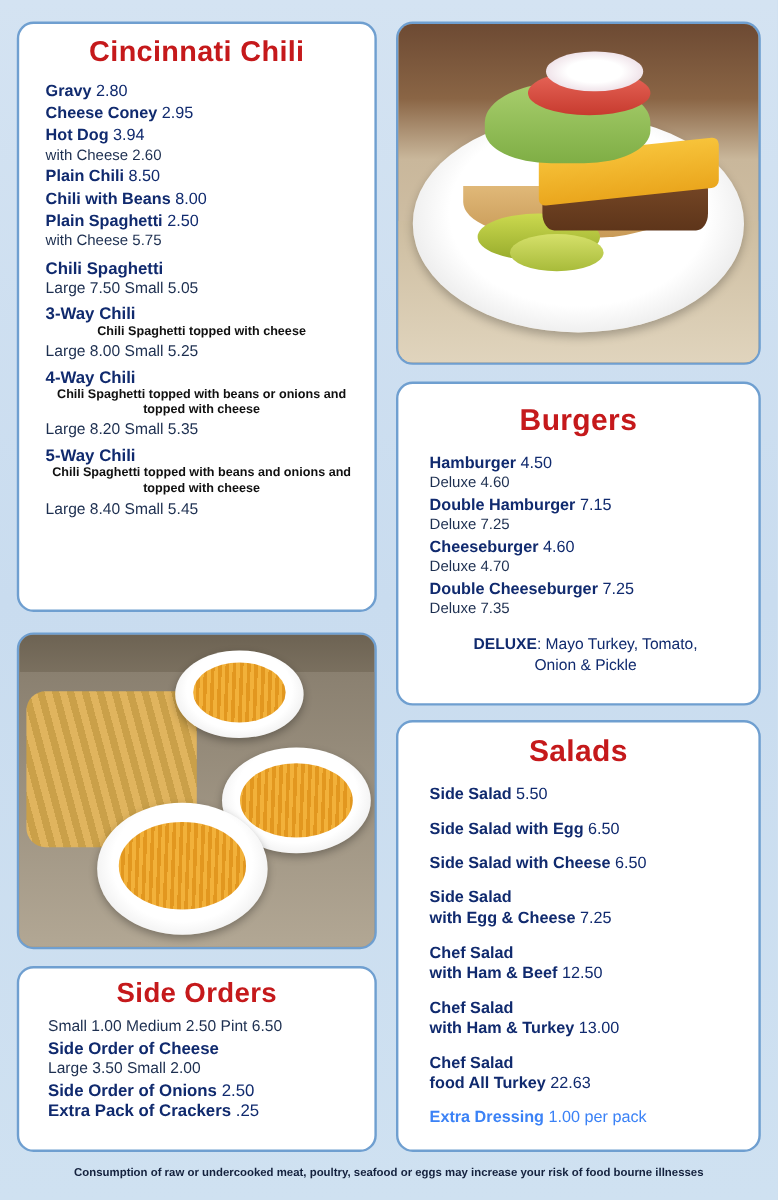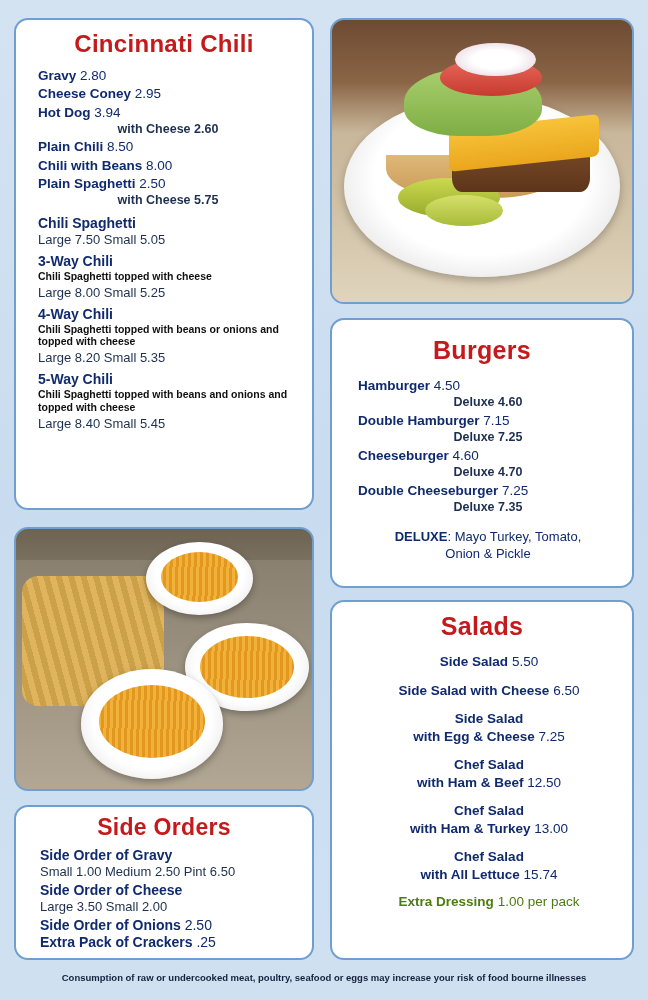--- a/index.html
+++ b/index.html
@@ -51,31 +51,31 @@
   .item .nm {
     font-weight: bold;
   }
   .item .pr {
     font-weight: normal;
     color: #102a6e;
   }
   .sub {
     font-size: 12.5px;
     color: #1d2f50;
-    font-weight: bold;
+    font-weight: normal;
     line-height: 1.25;
     margin: 0 0 1px 0;
-    text-align: center;
   }
   .desc {
     font-size: 10.5px;
     color: #101010;
     font-weight: bold;
     line-height: 1.22;
     margin: 1px 0 2px 0;
+    text-align: center;
   }
   .sizes {
     font-size: 13px;
     color: #1d2f50;
     margin: 0 0 4px 0;
   }
 
   
   #chili-card {
     left: 14px;
@@ -155,33 +155,33 @@
   }
   .deluxe-note b { font-weight: bold; }
 
   
   #salads-card {
     left: 330px;
     top: 600px;
     width: 304px;
     height: 360px;
   }
-  #salads-card .body { padding: 0 12px 0 26px; text-align: center; }
+  #salads-card .body { padding: 0 12px 0 26px; }
   #salads-card .card-title { font-size: 25px; margin-top: 10px; margin-bottom: 12px; }
   .salad-row {
     font-size: 13.5px;
     color: #102a6e;
     font-weight: bold;
     line-height: 1.3;
     margin: 0 0 11px 0;
   }
   .salad-row .pr { font-weight: normal; }
   .salad-extra {
     font-size: 13.5px;
-    color: #4d7c0f;
+    color: #3b82f6;
     font-weight: bold;
     margin-top: 4px;
   }
   .salad-extra .pr { font-weight: normal; }
 
   
   #sides-card {
     left: 14px;
     top: 805px;
     width: 300px;
@@ -348,58 +348,59 @@
 
   <div class="card" id="salads-card">
     <div class="card-title">Salads</div>
     <div class="body">
 
       <div class="salad-row">
         <span>Side Salad</span>
         <span class="pr">5.50</span>
       </div>
       <div class="salad-row">
+        <span>Side Salad with Egg</span>
+        <span class="pr">6.50</span>
+      </div>
+      <div class="salad-row">
         <span>Side Salad with Cheese</span>
         <span class="pr">6.50</span>
       </div>
       <div class="salad-row">
         <span>Side Salad</span><br>
         <span>with Egg &amp; Cheese</span>
         <span class="pr">7.25</span>
       </div>
       <div class="salad-row">
         <span>Chef Salad</span><br>
         <span>with Ham &amp; Beef</span>
         <span class="pr">12.50</span>
       </div>
       <div class="salad-row">
         <span>Chef Salad</span><br>
         <span>with Ham &amp; Turkey</span>
         <span class="pr">13.00</span>
       </div>
       <div class="salad-row">
         <span>Chef Salad</span><br>
-        <span>with All Lettuce</span>
-        <span class="pr">15.74</span>
+        <span>food All Turkey</span>
+        <span class="pr">22.63</span>
       </div>
 
       <div class="salad-extra">
         <span>Extra Dressing</span>
         <span class="pr">1.00 per pack</span>
       </div>
     </div>
   </div>
 
   <div class="card" id="sides-card">
     <div class="card-title">Side Orders</div>
     <div class="body">
 
-      <div class="side-name">
-        <span>Side Order of Gravy</span>
-      </div>
       <div class="side-sizes">Small 1.00  Medium 2.50  Pint 6.50</div>
 
       <div class="side-name">
         <span>Side Order of Cheese</span>
       </div>
       <div class="side-sizes">Large 3.50 Small 2.00</div>
 
       <div class="side-name">
         <span>Side Order of Onions</span>
         <span class="pr">2.50</span>

